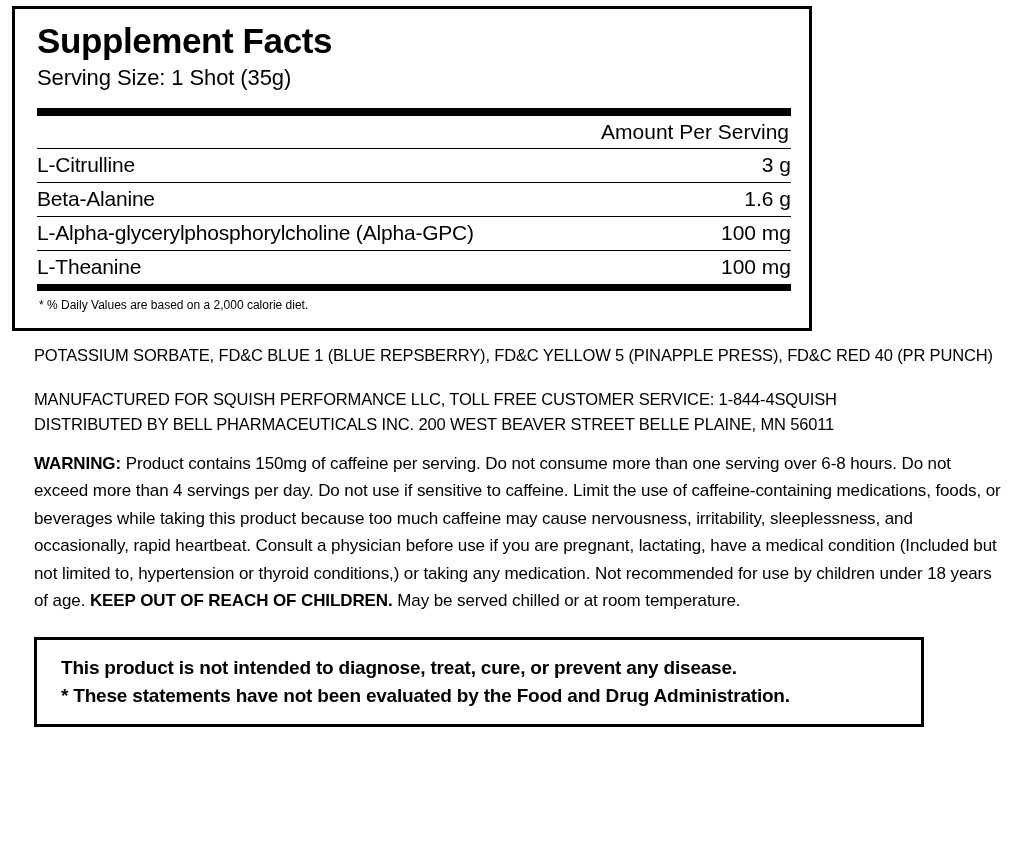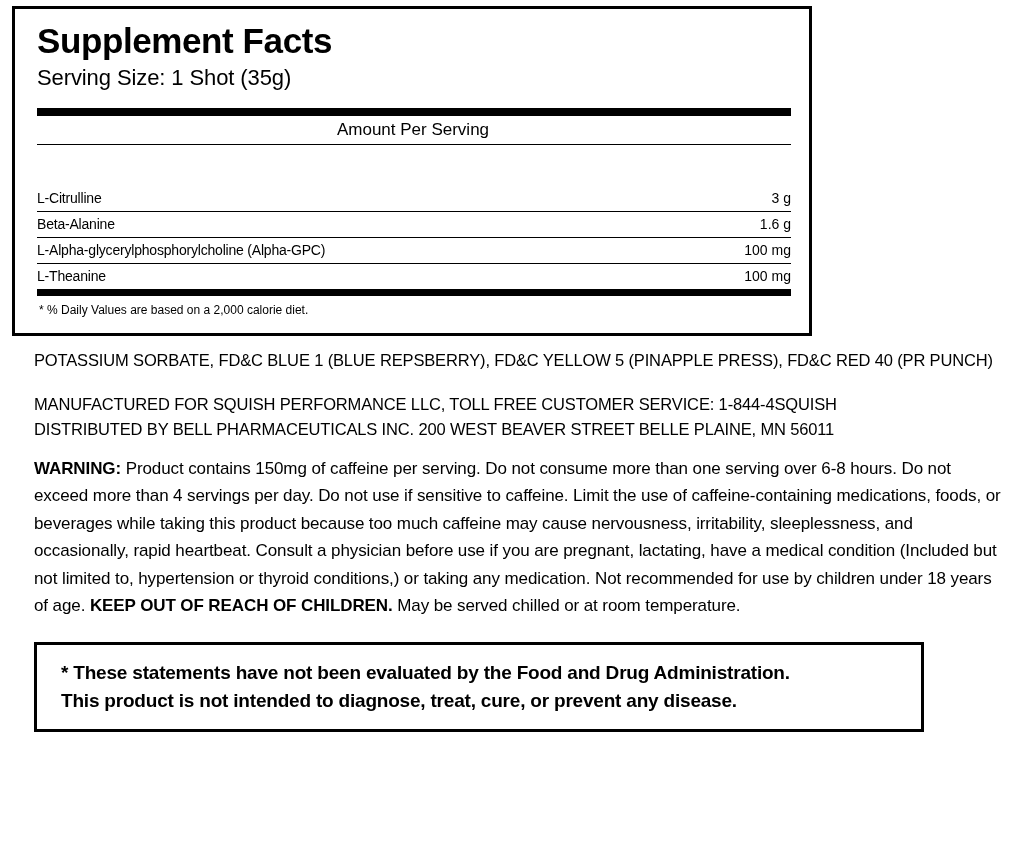--- a/index.html
+++ b/index.html
@@ -49,30 +49,29 @@
   }
   .rule-thin {
     border-top: 1.5px solid #000;
   }
   .rule-bottom-thick {
     border-top: 7px solid #000;
     margin-top: 0;
   }
 
   .amount-head {
-    text-align: center;
-    font-size: 17px;
+    text-align: right;
+    font-size: 21px;
     padding: 4px 2px 4px 0;
   }
 
   table.nutri {
     width: 100%;
     border-collapse: collapse;
-    font-size: 14px;
-    margin-top: 41px;
+    font-size: 21px;
   }
   table.nutri td {
     padding: 4px 0 5px 0;
     vertical-align: bottom;
     border-bottom: 1.5px solid #000;
   }
   table.nutri td.name {
     text-align: left;
     letter-spacing: -0.2px;
   }
@@ -175,17 +174,17 @@
     <div class="blk blk-gap">
       <div>MANUFACTURED FOR SQUISH PERFORMANCE LLC, TOLL FREE CUSTOMER SERVICE: 1-844-4SQUISH</div>
       <div>DISTRIBUTED BY BELL PHARMACEUTICALS INC. 200 WEST BEAVER STREET BELLE PLAINE, MN 56011</div>
     </div>
 
     <div class="warning"><b>WARNING:</b><span> Product contains 150mg of caffeine per serving. Do not consume more than one serving over 6-8 hours. Do not exceed more than 4 servings per day. Do not use if sensitive to caffeine. Limit the use of caffeine-containing medications, foods, or beverages while taking this product because too much caffeine may cause nervousness, irritability, sleeplessness, and occasionally, rapid heartbeat. Consult a physician before use if you are pregnant, lactating, have a medical condition (Included but not limited to, hypertension or thyroid conditions,) or taking any medication. Not recommended for use by children under 18 years of age. </span><b>KEEP OUT OF REACH OF CHILDREN.</b><span> May be served chilled or at room temperature.</span></div>
 
   </div>
 
   <div class="disclaimer">
+    <div>This product is not intended to diagnose, treat, cure, or prevent any disease.</div>
     <div>* These statements have not been evaluated by the Food and Drug Administration.</div>
-    <div>This product is not intended to diagnose, treat, cure, or prevent any disease.</div>
   </div>
 
 </div>
 
 </body></html>

